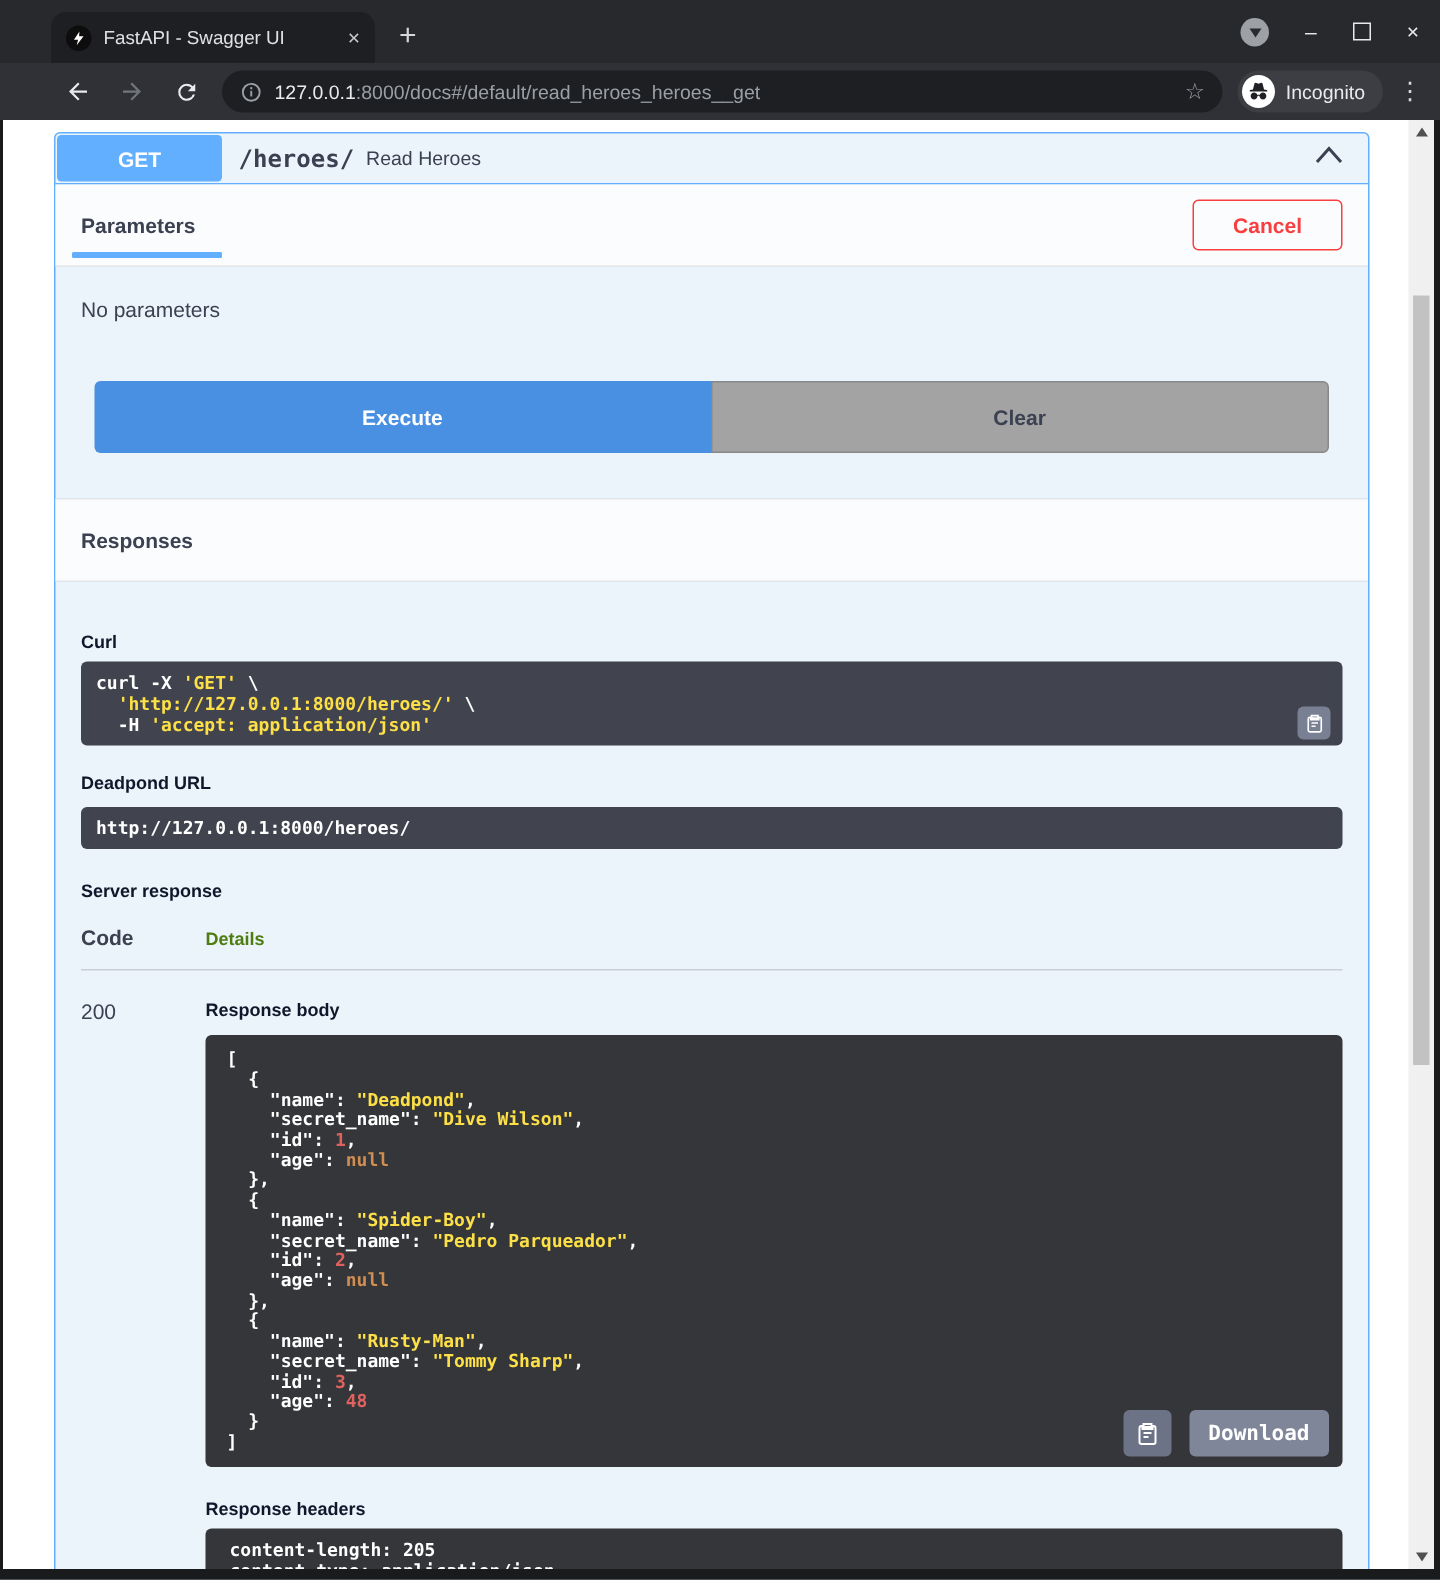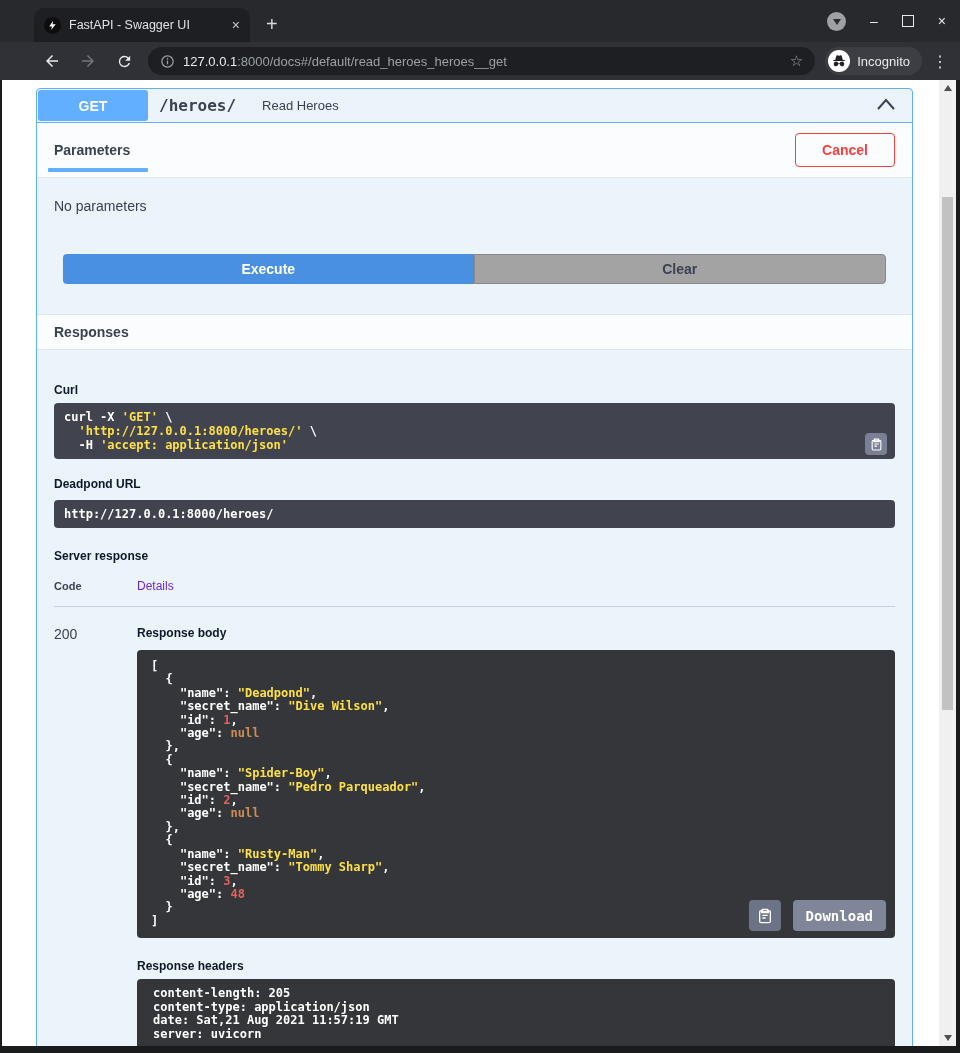--- a/index.html
+++ b/index.html
@@ -41,53 +41,53 @@
   .sb-tri-up{width:0;height:0;border-left:4px solid transparent;border-right:4px solid transparent;border-bottom:6px solid #505050;}
   .sb-tri-down{width:0;height:0;border-left:4px solid transparent;border-right:4px solid transparent;border-top:6px solid #505050;}
   .sb-thumb{position:absolute;left:3px;width:11px;top:117px;height:513px;background:#c2c2c2;}
 
   .opblock{position:absolute;top:8px;left:34px;width:877px;height:1200px;box-sizing:border-box;
     border:1px solid #61affe;border-radius:4px;background:#ebf3fb;}
   .op-header{height:33px;display:flex;align-items:center;border-bottom:1px solid #61affe;}
   .method-badge{background:#61affe;color:#fff;font-weight:bold;font-size:14px;border-radius:3px;
     width:110px;height:31px;display:flex;align-items:center;justify-content:center;margin:1px;}
   .op-path{font-family:"DejaVu Sans Mono",monospace;font-weight:bold;font-size:16px;color:#3b4151;margin-left:10px;}
-  .op-summary{font-size:13px;color:#3b4151;margin-left:26px;flex:1;}
+  .op-summary{font-size:13px;color:#3b4151;margin-left:8px;flex:1;}
   .op-chevron{margin-right:16px;}
 
   .sec-header{background:#fafcfe;border-bottom:1px solid rgba(59,65,81,.12);display:flex;align-items:center;
     padding:0 17px;position:relative;box-sizing:border-box;}
   .params-header{height:55px;}
   .sec-title{font-size:14px;font-weight:bold;color:#3b4151;}
   .tab-underline{position:absolute;left:11px;bottom:5px;width:100px;height:4px;background:#61affe;border-radius:1px;}
   .cancel-btn{margin-left:auto;border:1px solid #f93e3e;color:#f93e3e;background:transparent;font-weight:bold;
     font-size:14px;padding:8px 26px;border-radius:4px;font-family:inherit;}
 
   .no-params{padding:20px 17px 0;font-size:14px;color:#3b4151;}
-  .exec-row{display:flex;margin:40px 26px 30px;height:30px;}
+  .exec-row{display:flex;margin:40px 26px 30px;height:48px;}
   .exec-btn{flex:1;background:#4990e2;color:#fff;border:none;font-weight:bold;font-size:14px;
     border-radius:4px 0 0 4px;font-family:inherit;}
   .clear-btn{flex:1;background:#a3a3a3;color:#3b4151;border:1px solid #888;font-weight:bold;font-size:14px;
     border-radius:0 4px 4px 0;font-family:inherit;}
 
-  .responses-header{height:36px;border-top:1px solid rgba(59,65,81,.12);}
+  .responses-header{height:56px;border-top:1px solid rgba(59,65,81,.12);}
   .responses-body{padding:0 17px 30px;}
   .blk-label{font-size:12px;font-weight:bold;color:#0f172a;}
   .lbl-curl{padding-top:33px;}
   pre{margin:0;font-family:"DejaVu Sans Mono",monospace;font-weight:600;font-size:12px;color:#fff;
     border-radius:4px;white-space:pre;overflow:hidden;}
   .curl-pre{margin-top:6px;background:#41444e;padding:7px 10px;line-height:14px;position:relative;height:42px;}
   .copy-sq{position:absolute;right:8px;bottom:4px;width:22px;height:22px;background:#7a8093;border-radius:4px;
     display:flex;align-items:center;justify-content:center;border:none;padding:0;}
   .lbl-requrl{padding-top:18px;}
   .requrl-pre{margin-top:9px;background:#41444e;padding:7px 10px;line-height:14px;}
   .lbl-server{padding-top:21px;}
   .resp-table-head{display:flex;align-items:baseline;margin-top:16px;}
-  .col-status-head{width:83px;font-size:11px;color:#3b4151;font-weight:600;}
-  .col-details-head{font-size:12px;font-weight:normal;color:#6d28d9;}
+  .col-status-head{width:83px;font-size:14px;color:#3b4151;font-weight:600;}
+  .col-details-head{font-size:12px;font-weight:bold;color:#4d7c0f;}
   .resp-divider{border-bottom:1px solid rgba(59,65,81,.2);margin-top:13px;}
   .resp-row{display:flex;margin-top:19px;}
   .status-code{width:83px;font-size:14px;color:#3b4151;flex:none;}
   .resp-col{flex:1;min-width:0;}
   .body-pre{margin-top:10px;background:#343639;padding:10px 14px;line-height:13.4px;position:relative;height:268px;}
   .body-actions{position:absolute;right:9px;bottom:7px;display:flex;gap:12px;align-items:center;}
   .copy-lg{width:32px;height:31px;background:#6d7386;border-radius:4px;border:none;display:flex;align-items:center;justify-content:center;padding:0;}
   .download-btn{height:31px;background:#7f8699;border:none;border-radius:4px;color:#fff;font-weight:bold;
     font-size:14px;padding:0 13px;font-family:inherit;}
   .lbl-resphead{padding-top:21px;}

